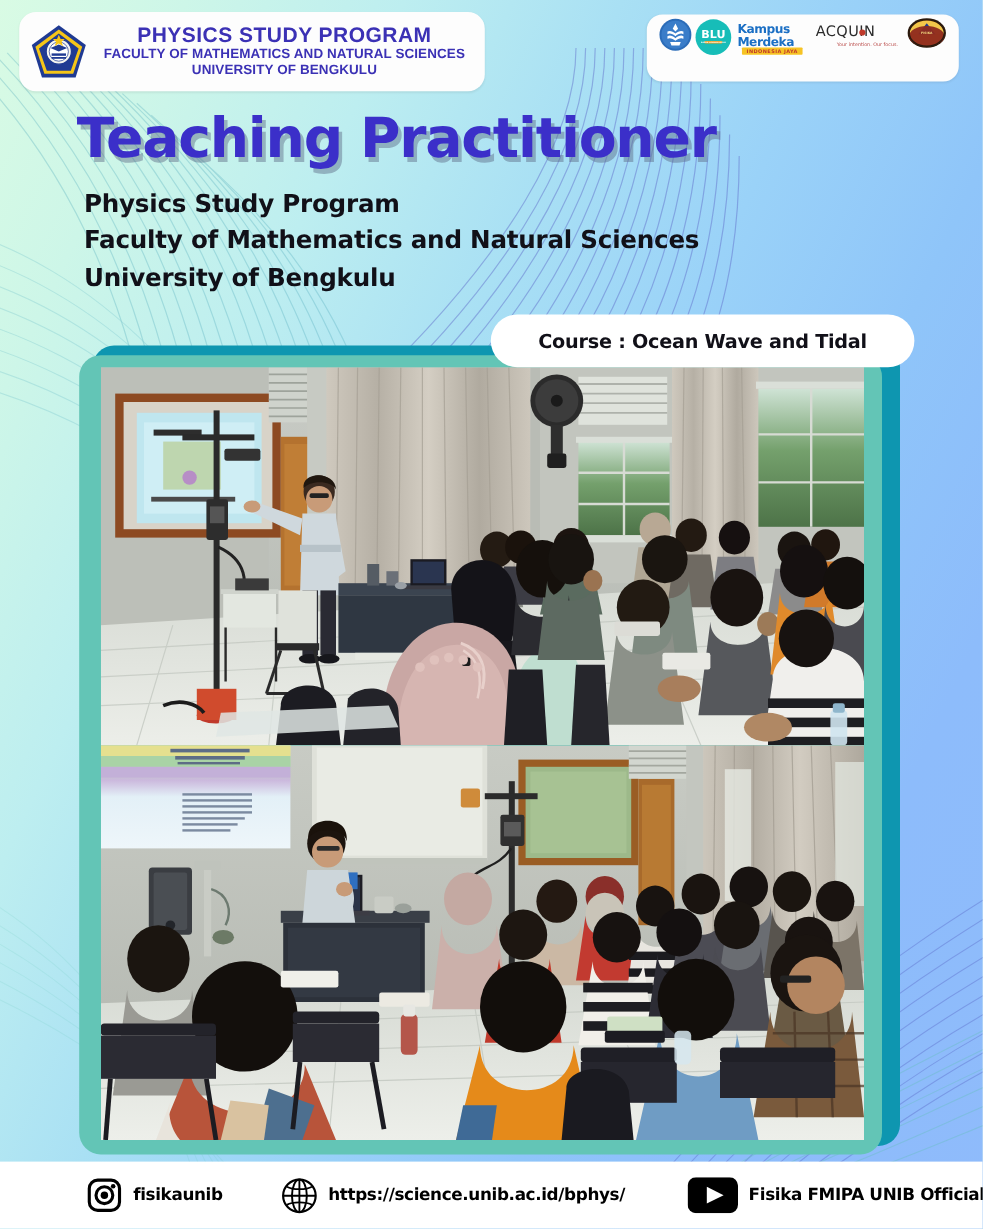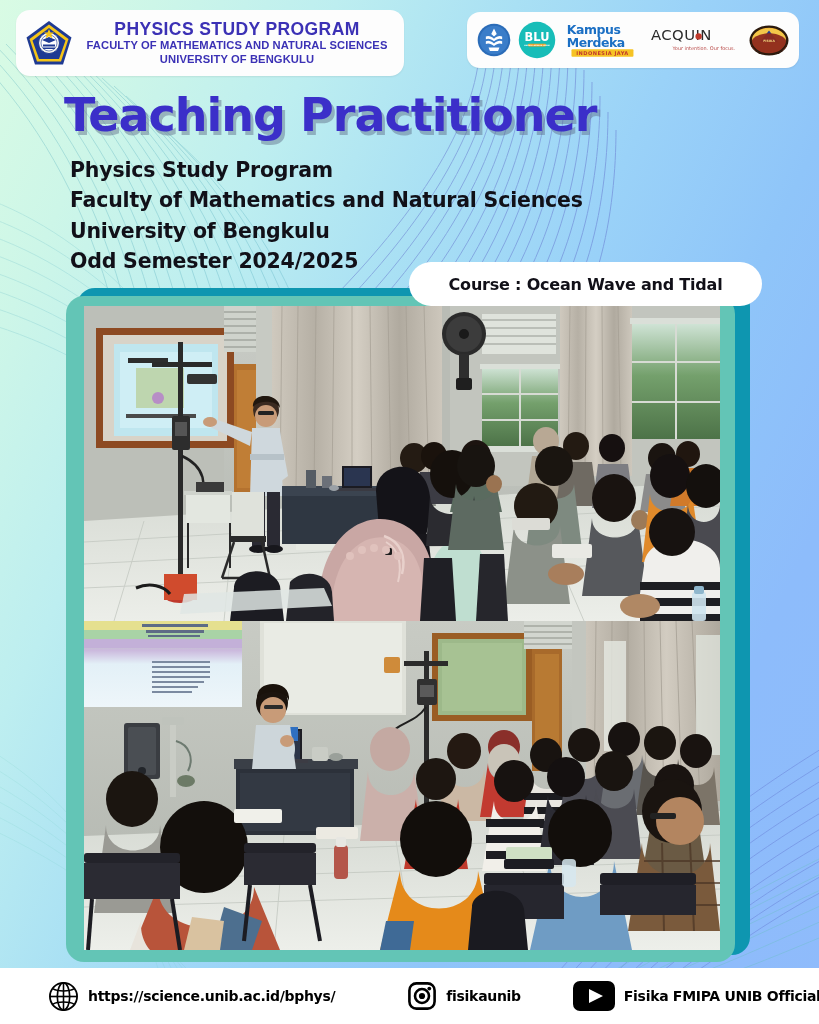--- a/index.html
+++ b/index.html
@@ -50,23 +50,23 @@
     color:#3b31b5; line-height:1.08;
   }
   .hdr-l2, .hdr-l3 {
     font-family:"Liberation Sans", sans-serif;
     font-weight:bold; font-size:11.2px; letter-spacing:.1px;
     color:#3b31b5; line-height:1.25;
   }
 
   #header-right-pill {
     position:absolute; right:20px; top:12px;
-    width:332px; height:56px;
+    width:260px; height:56px;
     background:#fdfdfd; border-radius:13px;
-    display:flex; align-items:center; justify-content:space-between;
+    display:flex; justify-content:space-between;
     padding:0 10px; z-index:5;
     box-shadow:0 1px 2px rgba(0,0,0,.07);
   }
   #kemdikbud-logo { width:34px; height:34px; }
   #blu-logo { width:38px; height:38px; margin-left:2px; }
   #kampus-merdeka-logo { width:74px; height:40px; margin-left:3px; }
   #acquin-logo { width:90px; height:36px; margin-left:6px; }
   #fisika-seal { width:40px; height:31px; margin-left:4px; }
 
   
@@ -307,21 +307,20 @@
     </svg>
 
   </div>
 
   <div id="main-title">Teaching Practitioner</div>
 
   <div id="subtitle-block">
     <div class="sub-line">Physics Study Program</div>
     <div class="sub-line">Faculty of Mathematics and Natural Sciences</div>
     <div class="sub-line">University of Bengkulu</div>
-    <div class="sub-line">Odd Semester 2024/2025</div>
   </div>
 
   <div id="course-pill">
     <span id="course-pill-text">Course :  Ocean Wave and Tidal</span>
   </div>
 
   <div id="frame-outer"></div>
   <div id="frame-inner"></div>
 
   <div id="photo-stack">
@@ -831,42 +830,42 @@
         <rect x="250" y="224" width="14" height="34" rx="4" fill="#b4564a"></rect>
         <rect x="252" y="216" width="10" height="10" rx="2" fill="#e7e7e2"></rect>
         <rect x="478" y="238" width="14" height="28" rx="4" fill="#d6e7f0" opacity=".85"></rect>
       </svg>
     </div>
 
   </div>
 
   <div id="footer-bar">
 
+    <div class="footer-item" id="footer-instagram">
+      <svg class="footer-icon" width="30" height="30" viewBox="0 0 30 30">
+        <rect x="2.4" y="2.4" width="25.2" height="25.2" rx="7" fill="none" stroke="#000" stroke-width="2.6"></rect>
+        <circle cx="15" cy="15" r="7" fill="none" stroke="#000" stroke-width="2.6"></circle>
+        <circle cx="15" cy="15" r="3.1" fill="#000"></circle>
+        <circle cx="22.3" cy="7.6" r="1.9" fill="#000"></circle>
+      </svg>
+      <span class="footer-label">fisikaunib</span>
+    </div>
+
     <div class="footer-item" id="footer-website">
       <svg class="footer-icon" width="31" height="31" viewBox="0 0 32 32">
         <circle cx="16" cy="16" r="14" fill="none" stroke="#000" stroke-width="1.9"></circle>
         <ellipse cx="16" cy="16" rx="6.4" ry="14" fill="none" stroke="#000" stroke-width="1.7"></ellipse>
         <line x1="2" y1="16" x2="30" y2="16" stroke="#000" stroke-width="1.7"></line>
         <path d="M5.2 8.2 C10 11 22 11 26.8 8.2" fill="none" stroke="#000" stroke-width="1.6"></path>
         <path d="M5.2 23.8 C10 21 22 21 26.8 23.8" fill="none" stroke="#000" stroke-width="1.6"></path>
         <line x1="16" y1="2" x2="16" y2="30" stroke="#000" stroke-width="1.6"></line>
       </svg>
       <span class="footer-label">https://science.unib.ac.id/bphys/</span>
     </div>
 
-    <div class="footer-item" id="footer-instagram">
-      <svg class="footer-icon" width="30" height="30" viewBox="0 0 30 30">
-        <rect x="2.4" y="2.4" width="25.2" height="25.2" rx="7" fill="none" stroke="#000" stroke-width="2.6"></rect>
-        <circle cx="15" cy="15" r="7" fill="none" stroke="#000" stroke-width="2.6"></circle>
-        <circle cx="15" cy="15" r="3.1" fill="#000"></circle>
-        <circle cx="22.3" cy="7.6" r="1.9" fill="#000"></circle>
-      </svg>
-      <span class="footer-label">fisikaunib</span>
-    </div>
-
     <div class="footer-item" id="footer-youtube">
       <svg class="footer-icon" width="42" height="30" viewBox="0 0 42 30">
         <rect x="0" y="0" width="42" height="30" rx="7" fill="#000"></rect>
         <polygon points="16,8 30,15 16,22" fill="#ffffff"></polygon>
       </svg>
       <span class="footer-label">Fisika FMIPA UNIB Official</span>
     </div>
 
   </div>
 

